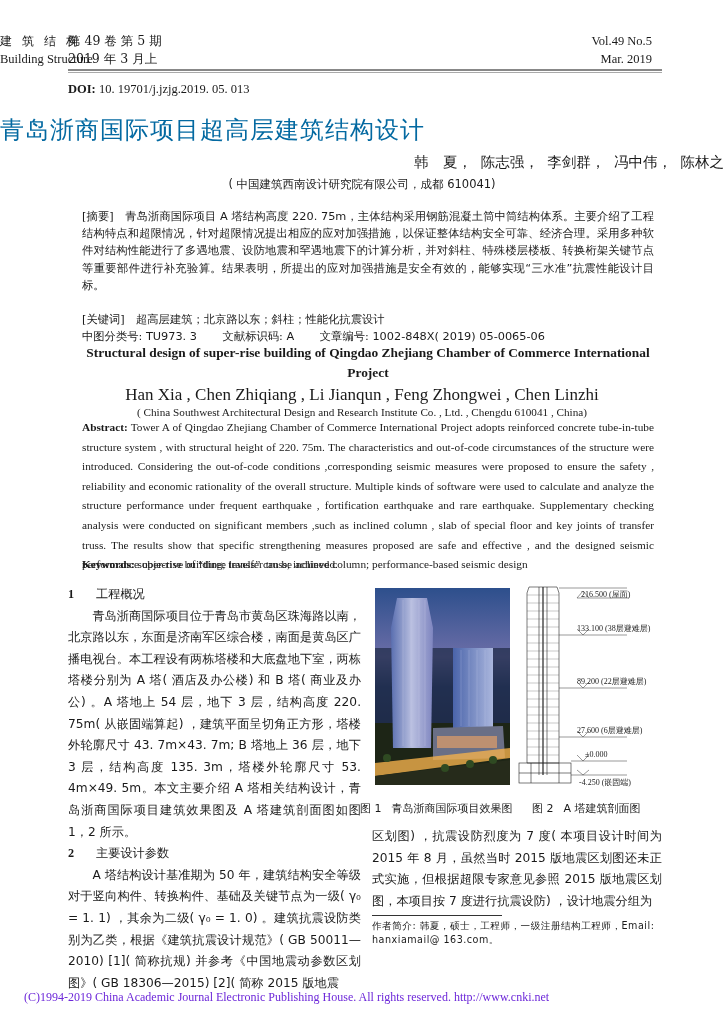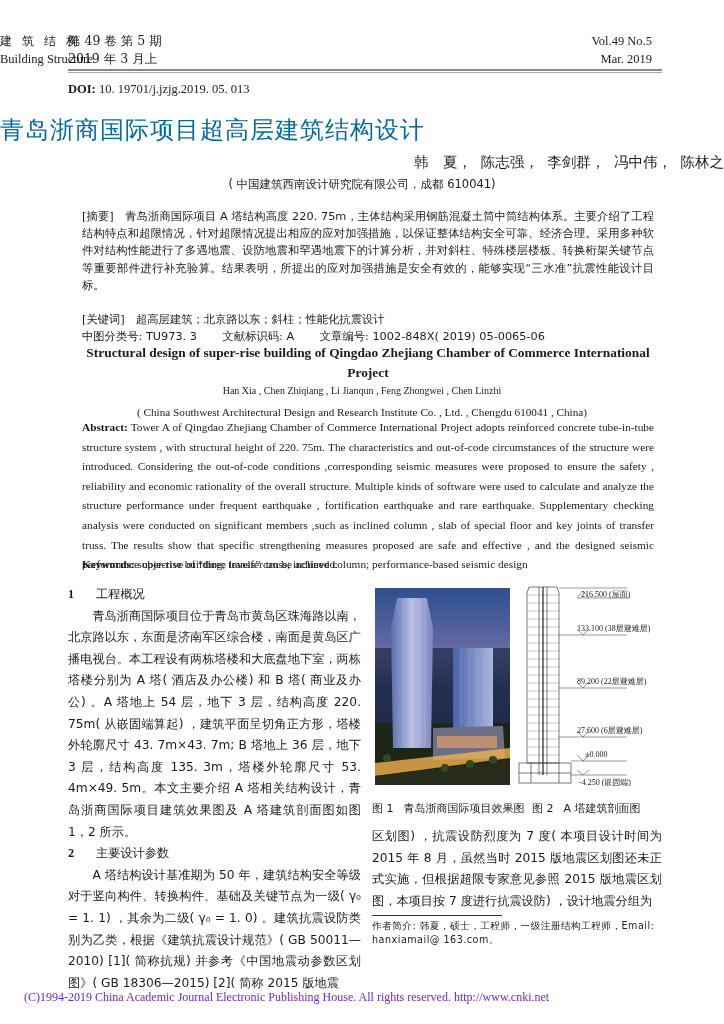--- a/index.html
+++ b/index.html
@@ -17,35 +17,35 @@
   .doi b { font-weight: bold; }
   .title { left: 0; width: 724px; top: 114px; text-align: left; font-family: "DejaVu Sans", sans-serif; font-size: 24px; letter-spacing: 1px; color: #0369a1; }
   .authors { left: 0; width: 724px; top: 153px; text-align: right; font-family: "DejaVu Sans", sans-serif; font-size: 14.5px; word-spacing: 4px; }
   .affil { left: 0; width: 724px; top: 177px; text-align: center; font-family: "DejaVu Sans", sans-serif; font-size: 11.5px; }
   .cn-block { left: 82px; width: 572px; font-family: "DejaVu Sans", sans-serif; font-size: 11.3px; line-height: 17.2px; text-align: justify; }
   .abstract-cn { top: 208px; }
   .kw-cn { top: 311px; }
   .cls-cn { top: 328px; }
   .cls-cn span { margin-right: 22px; }
   .en-title { left: 82px; width: 572px; top: 343px; text-align: center; font-family: "Liberation Serif", serif; font-weight: bold; font-size: 13.4px; line-height: 20px; }
-  .en-authors { left: 0; width: 724px; top: 385px; text-align: center; font-family: "Liberation Serif", serif; font-size: 10px; }
+  .en-authors { left: 0; width: 724px; top: 385px; text-align: center; font-family: "Liberation Serif", serif; font-size: 17px; }
   .en-affil { left: 0; width: 724px; top: 406px; text-align: center; font-family: "Liberation Serif", serif; font-size: 11.2px; }
   .en-block { left: 82px; width: 572px; font-family: "Liberation Serif", serif; font-size: 11.3px; line-height: 19.6px; text-align: justify; }
   .abstract-en { top: 418px; }
   .kw-en { top: 555px; }
   .lbl { font-weight: bold; }
   .col-left { left: 68px; width: 293px; top: 584px; font-family: "DejaVu Sans", sans-serif; font-size: 12.2px; line-height: 21.6px; text-align: justify; }
   .sec-head { font-weight: bold; }
   .sec-head .num { display: inline-block; width: 28px; font-family: "Liberation Serif", serif; }
   .sec-head .txt { font-weight: normal; }
   .para { text-indent: 2em; }
   .figure-photo { left: 375px; top: 588px; width: 135px; height: 197px; overflow: hidden; }
   .figure-section { left: 517px; top: 585px; width: 150px; height: 205px; }
   .fig-caption { top: 801px; font-family: "DejaVu Sans", sans-serif; font-size: 11px; }
-  .fig1-cap { left: 372px; }
+  .fig1-cap { left: 360px; }
   .fig2-cap { left: 532px; }
   .fig-caption .n { margin-right: 10px; }
   .col-right { left: 372px; width: 290px; top: 826px; font-family: "DejaVu Sans", sans-serif; font-size: 12.2px; line-height: 21.6px; text-align: justify; }
   .fn-rule { left: 372px; top: 915px; width: 130px; border-top: 1px solid #333; }
   .footnote { left: 372px; width: 290px; top: 919px; font-family: "DejaVu Sans", sans-serif; font-size: 9.6px; line-height: 14px; letter-spacing: 0.5px; }
   .copyright { left: 24px; top: 990px; font-family: "Liberation Serif", serif; font-size: 12px; color: #6d28d9; }
   .elev { font-family: "Liberation Serif", serif; font-size: 8px; fill: #222; }
 </style>
 </head>
 <body>

